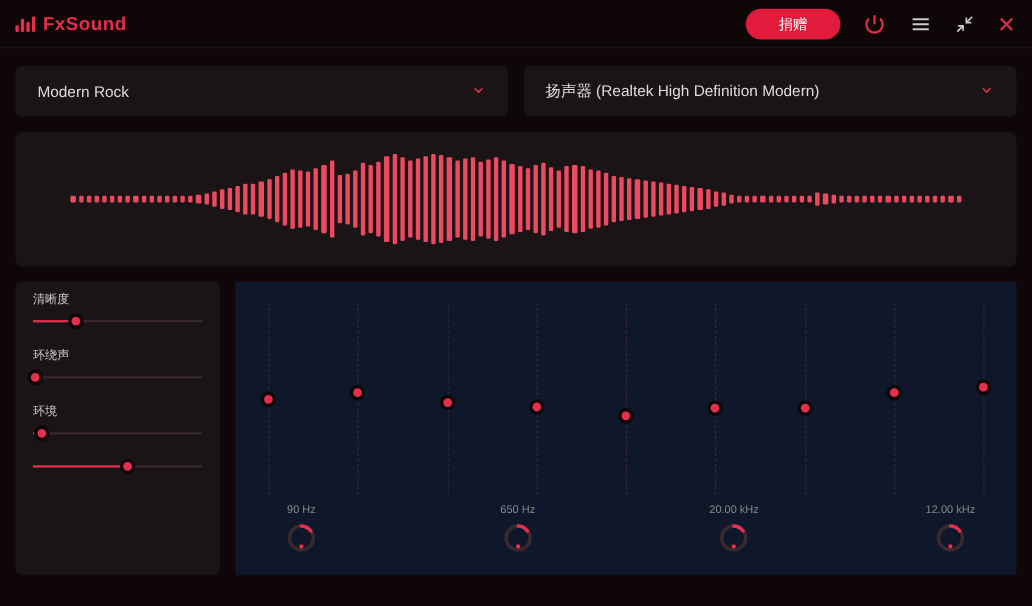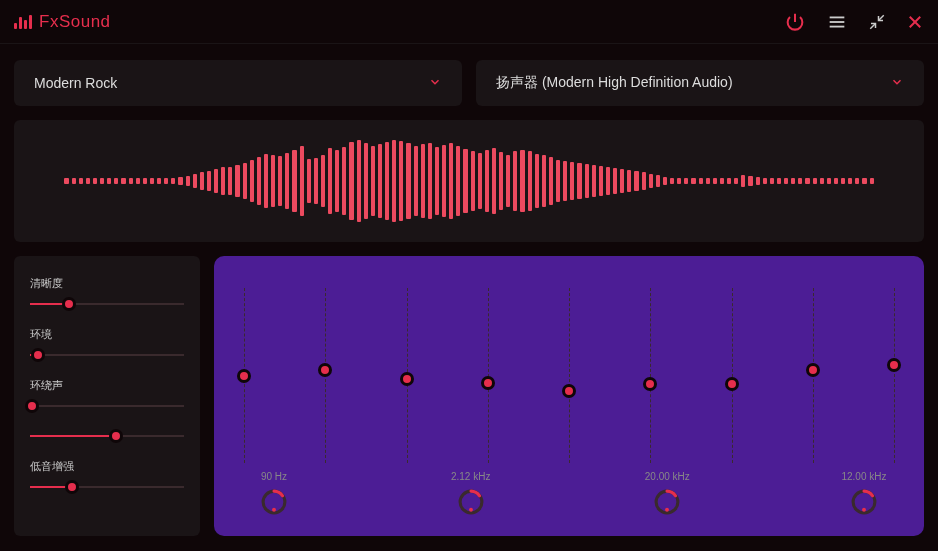--- a/index.html
+++ b/index.html
@@ -1,40 +1,40 @@
 <!DOCTYPE html>
 <html><head>
 <meta charset="utf-8">
 <style>
 *{margin:0;padding:0;box-sizing:border-box}
 body{width:938px;height:551px;background:#0f0608;font-family:-apple-system,BlinkMacSystemFont,"Segoe UI",sans-serif;color:#bbb;overflow:hidden}
 .titlebar{height:44px;display:flex;align-items:center;padding:0 14px;justify-content:space-between;border-bottom:1px solid #1a1416}
 .logo{display:flex;align-items:center;gap:4px}
 .logo-bars{display:flex;align-items:flex-end;gap:2px}
 .logo-bars span{width:3px;background:#e62e4d;border-radius:1px}
-.logo-text{color:#e62e4d;font-weight:400;font-size:17px;letter-spacing:.5px;margin-left:3px}
+.logo-text{color:#e62e4d;font-weight:700;font-size:17px;letter-spacing:.5px;margin-left:3px}
 .tb-right{display:flex;align-items:center;gap:20px}
 .donate-btn{background:#e11b3c;color:#fff;border:none;padding:5px 30px;border-radius:15px;font-size:13px;font-weight:500}
 .tb-icon{cursor:pointer;display:flex;align-items:center;justify-content:center}
 .content{padding:16px 14px}
 .row{display:flex;gap:14px}
 .dropdown{flex:1;background:#1a1416;border-radius:6px;padding:14px 20px;display:flex;justify-content:space-between;align-items:center;font-size:14px;color:#ddd}
 .chev{color:#e62e4d}
 .spectrum{margin-top:14px;background:#1a1416;border-radius:6px;height:122px;display:flex;align-items:center;justify-content:center;padding:0 50px;gap:3px}
 .spectrum span{width:5px;background:#ec4a5f;border-radius:1px}
 .lower{display:flex;gap:14px;margin-top:14px}
-.sliders{width:186px;background:#1a1416;border-radius:6px;padding:20px 16px}
+.sliders{width:186px;background:#1a1416;border-radius:6px;padding:8px 16px}
 .slider{margin-bottom:16px}
 .slider:last-child{margin-bottom:0}
 .slider-label{font-size:11px;color:#ccc;margin-bottom:6px}
 .slider-track{position:relative;height:14px;display:flex;align-items:center}
 .track-line{position:absolute;width:100%;height:2px;background:#3a2a2d}
 .track-fill{position:absolute;height:2px;background:#e62e4d}
 .thumb{position:absolute;width:14px;height:14px;border-radius:50%;background:#e62e4d;border:3px solid #0f0608;transform:translateX(-50%)}
-.eq{flex:1;background:#4c1d95;border-radius:10px;padding:32px 30px 20px;position:relative}
+.eq{flex:1;background:#0f172a;border-radius:0;padding:19px 30px 20px;position:relative}
 .eq-grid{position:relative;height:175px}
 .vline{position:absolute;top:0;bottom:0;border-left:1px dashed #3a2a2d}
 .eq-point{position:absolute;width:14px;height:14px;border-radius:50%;background:#e62e4d;border:3px solid #0f0608;transform:translate(-50%,-50%);z-index:3}
 .eq-curve{position:absolute;inset:0;z-index:2}
 .eq-labels{display:flex;justify-content:space-between;margin-top:8px}
 .eq-col{display:flex;flex-direction:column;align-items:center;gap:6px;width:60px}
 .freq{font-size:10px;color:#888}
 .knob{width:28px;height:28px}
 </style>
 </head>
@@ -44,20 +44,21 @@
   <div class="logo">
     <div class="logo-bars">
       <span style="height:6px"></span>
         <span style="height:12px"></span>
         <span style="height:9px"></span>
         <span style="height:14px"></span>
     </div>
     <span class="logo-text">FxSound</span>
   </div>
   <div class="tb-right">
+    <button class="donate-btn">捐赠</button>
     <span class="tb-icon">
       <svg width="22" height="22" viewBox="0 0 24 24" fill="none" stroke="#e62e4d" stroke-width="2.2">
           <path d="M12 3v9"></path>
           <path d="M6.5 6.5a8 8 0 1 0 11 0"></path>
         </svg>
     </span>
     <span class="tb-icon">
       <svg width="22" height="22" viewBox="0 0 24 24" stroke="#ccc" stroke-width="2">
           <line x1="4" y1="7" x2="20" y2="7"></line>
           <line x1="4" y1="12" x2="20" y2="12"></line>
@@ -83,21 +84,21 @@
 
 <div class="content">
   <div class="row">
     <div class="dropdown">
       <span>Modern Rock</span>
       <span class="chev"><svg width="14" height="14" viewBox="0 0 24 24" fill="none" stroke="#e62e4d" stroke-width="2.5">
             <polyline points="6 9 12 15 18 9"></polyline>
           </svg></span>
     </div>
     <div class="dropdown">
-      <span>扬声器 (Modern High Definition Audio)</span>
+      <span>扬声器 (Realtek High Definition Modern)</span>
       <span class="chev"><svg width="14" height="14" viewBox="0 0 24 24" fill="none" stroke="#e62e4d" stroke-width="2.5">
             <polyline points="6 9 12 15 18 9"></polyline>
           </svg></span>
     </div>
   </div>
 
   <div class="spectrum" id="spectrum">
       <span style="height: 6px;"></span>
       <span style="height: 6px;"></span>
       <span style="height: 6px;"></span>
@@ -218,48 +219,40 @@
     <div class="sliders" id="sliders">
         <div class="slider">
           <div class="slider-label">清晰度</div>
           <div class="slider-track">
             <div class="track-line"></div>
             <div class="track-fill" style="width:25%"></div>
             <div class="thumb" style="left:25%"></div>
           </div>
         </div>
         <div class="slider">
+          <div class="slider-label">环绕声</div>
+          <div class="slider-track">
+            <div class="track-line"></div>
+            <div class="track-fill" style="width:1%"></div>
+            <div class="thumb" style="left:1%"></div>
+          </div>
+        </div>
+        <div class="slider">
           <div class="slider-label">环境</div>
           <div class="slider-track">
             <div class="track-line"></div>
             <div class="track-fill" style="width:5%"></div>
             <div class="thumb" style="left:5%"></div>
           </div>
         </div>
         <div class="slider">
-          <div class="slider-label">环绕声</div>
-          <div class="slider-track">
-            <div class="track-line"></div>
-            <div class="track-fill" style="width:1%"></div>
-            <div class="thumb" style="left:1%"></div>
-          </div>
-        </div>
-        <div class="slider">
           <div class="slider-track">
             <div class="track-line"></div>
             <div class="track-fill" style="width:56%"></div>
             <div class="thumb" style="left:56%"></div>
-          </div>
-        </div>
-        <div class="slider">
-          <div class="slider-label">低音增强</div>
-          <div class="slider-track">
-            <div class="track-line"></div>
-            <div class="track-fill" style="width:27%"></div>
-            <div class="thumb" style="left:27%"></div>
           </div>
         </div>
       </div>
     <div class="eq">
       <div class="eq-grid" id="eqgrid">
           <div class="vline" style="left: 0%;"></div>
           <div class="eq-point" style="left: 0%; top: 50%;"></div>
           <div class="vline" style="left: 12.5%;"></div>
           <div class="eq-point" style="left: 12.5%; top: 47%;"></div>
           <div class="vline" style="left: 25%;"></div>
@@ -284,21 +277,21 @@
       <div class="eq-labels" id="eqlabels">
           <div class="eq-col">
             <span class="freq">90 Hz</span>
             <svg class="knob" viewBox="0 0 36 36">
               <circle cx="18" cy="18" r="14" fill="none" stroke="#3a2a2d" stroke-width="4"></circle>
               <path d="M18 4 A14 14 0 0 1 29 10" fill="none" stroke="#e62e4d" stroke-width="4" stroke-linecap="round"></path>
               <circle cx="18" cy="28" r="2.5" fill="#e62e4d"></circle>
             </svg>
           </div>
           <div class="eq-col">
-            <span class="freq">2.12 kHz</span>
+            <span class="freq">650 Hz</span>
             <svg class="knob" viewBox="0 0 36 36">
               <circle cx="18" cy="18" r="14" fill="none" stroke="#3a2a2d" stroke-width="4"></circle>
               <path d="M18 4 A14 14 0 0 1 29 10" fill="none" stroke="#e62e4d" stroke-width="4" stroke-linecap="round"></path>
               <circle cx="18" cy="28" r="2.5" fill="#e62e4d"></circle>
             </svg>
           </div>
           <div class="eq-col">
             <span class="freq">20.00 kHz</span>
             <svg class="knob" viewBox="0 0 36 36">
               <circle cx="18" cy="18" r="14" fill="none" stroke="#3a2a2d" stroke-width="4"></circle>

